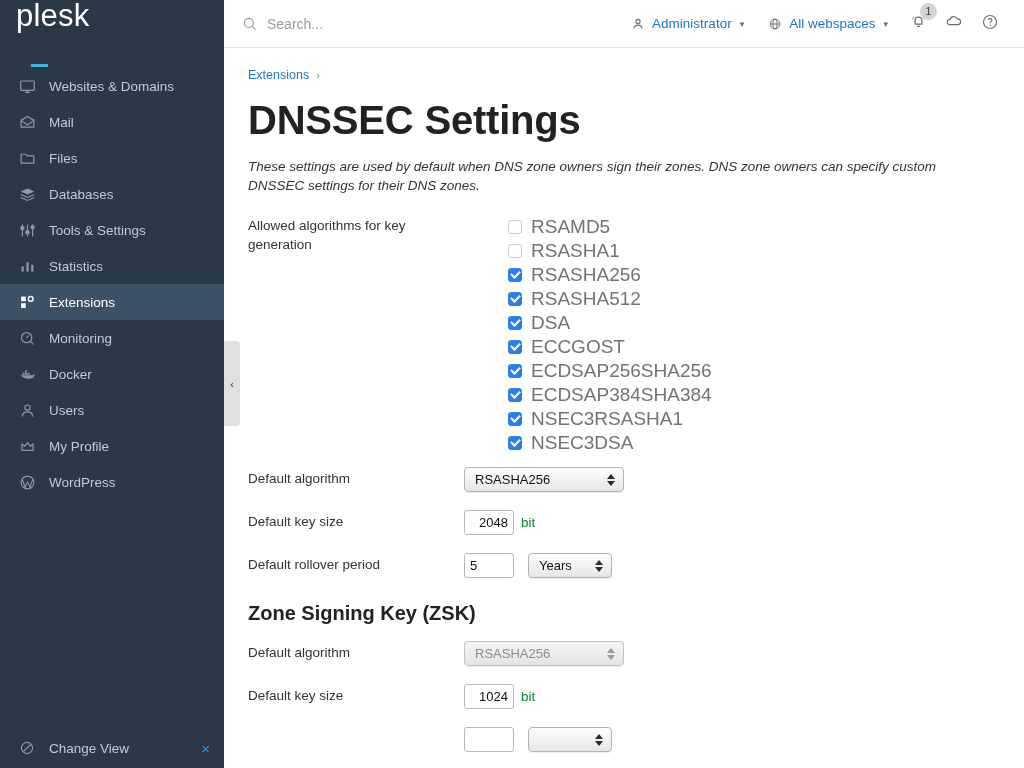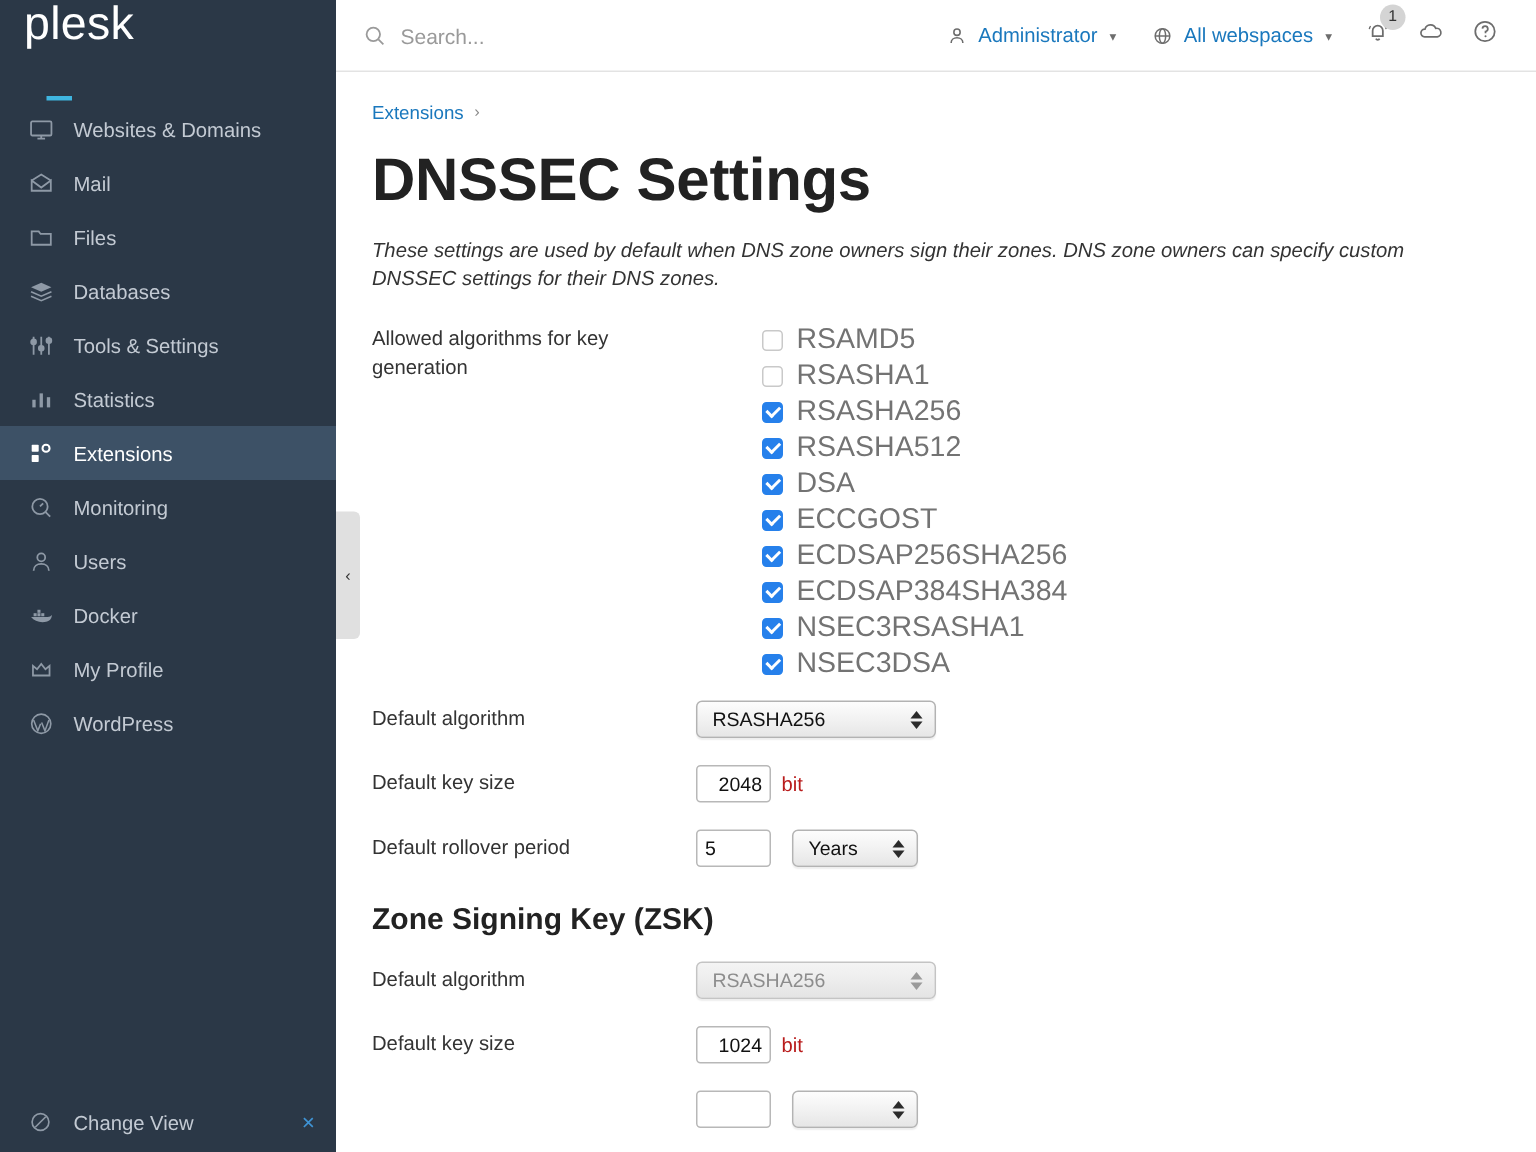--- a/index.html
+++ b/index.html
@@ -196,21 +196,21 @@
   .ninput {
     height: 25px; width: 50px;
     border: 1px solid #b8b8b8; border-radius: 3px;
     background: #fff;
     font-family: "Liberation Sans", sans-serif;
     font-size: 13px; color: #111;
     padding: 0 5px;
     outline: none;
   }
   .ninput.right { text-align: right; }
-  .unit { font-size: 13.5px; color: #b91c1c; margin-left: 7px; }
+  .unit { font-size: 13.5px; color: #15803d; margin-left: 7px; }
   .gap { margin-left: 14px; }
 </style>
 </head>
 <body>
 
 <div id="app">
 
   <div id="sidebar">
 
     <div class="logo-wrap">
@@ -305,39 +305,39 @@
             <circle cx="9" cy="9" r="6"></circle>
               <line x1="13.4" y1="13.4" x2="17" y2="17"></line>
               <line x1="9" y1="9" x2="11.5" y2="6.5"></line>
           </svg>
         </span>
         <span>Monitoring</span>
       </div>
 
       <div class="nav-item">
         <span class="ico">
-          <svg width="17" height="17" viewBox="0 0 20 20" fill="none" stroke="currentColor" stroke-width="1.4">
-            <circle cx="10" cy="6.6" r="3.1"></circle>
-              <path d="M4 17 c0 -3.4 2.7 -5.3 6 -5.3 c3.3 0 6 1.9 6 5.3"></path>
-          </svg>
-        </span>
-        <span>Users</span>
-      </div>
-
-      <div class="nav-item">
-        <span class="ico">
           <svg width="17" height="17" viewBox="0 0 20 20" fill="currentColor">
             <rect x="4" y="8" width="2.4" height="2.4"></rect>
               <rect x="7" y="8" width="2.4" height="2.4"></rect>
               <rect x="10" y="8" width="2.4" height="2.4"></rect>
             <rect x="7" y="5.3" width="2.4" height="2.4"></rect>
             <path d="M2 11 h13 c1.5 0 2.6 -.8 3.2 -1.8 c.3 1.8 -.6 3.6 -2 4.6 c-1.3 1 -3.2 1.3 -5.2 1.3 c-3.6 0 -7 -1.6 -9 -4.1 z"></path>
           </svg>
         </span>
         <span>Docker</span>
+      </div>
+
+      <div class="nav-item">
+        <span class="ico">
+          <svg width="17" height="17" viewBox="0 0 20 20" fill="none" stroke="currentColor" stroke-width="1.4">
+            <circle cx="10" cy="6.6" r="3.1"></circle>
+              <path d="M4 17 c0 -3.4 2.7 -5.3 6 -5.3 c3.3 0 6 1.9 6 5.3"></path>
+          </svg>
+        </span>
+        <span>Users</span>
       </div>
 
       <div class="nav-item">
         <span class="ico">
           <svg width="17" height="17" viewBox="0 0 20 20" fill="none" stroke="currentColor" stroke-width="1.4">
             <path d="M3.5 14.5 L3.5 7 L6.7 9.6 L10 5.5 L13.3 9.6 L16.5 7 L16.5 14.5 Z"></path>
           </svg>
         </span>
         <span>My Profile</span>
       </div>

